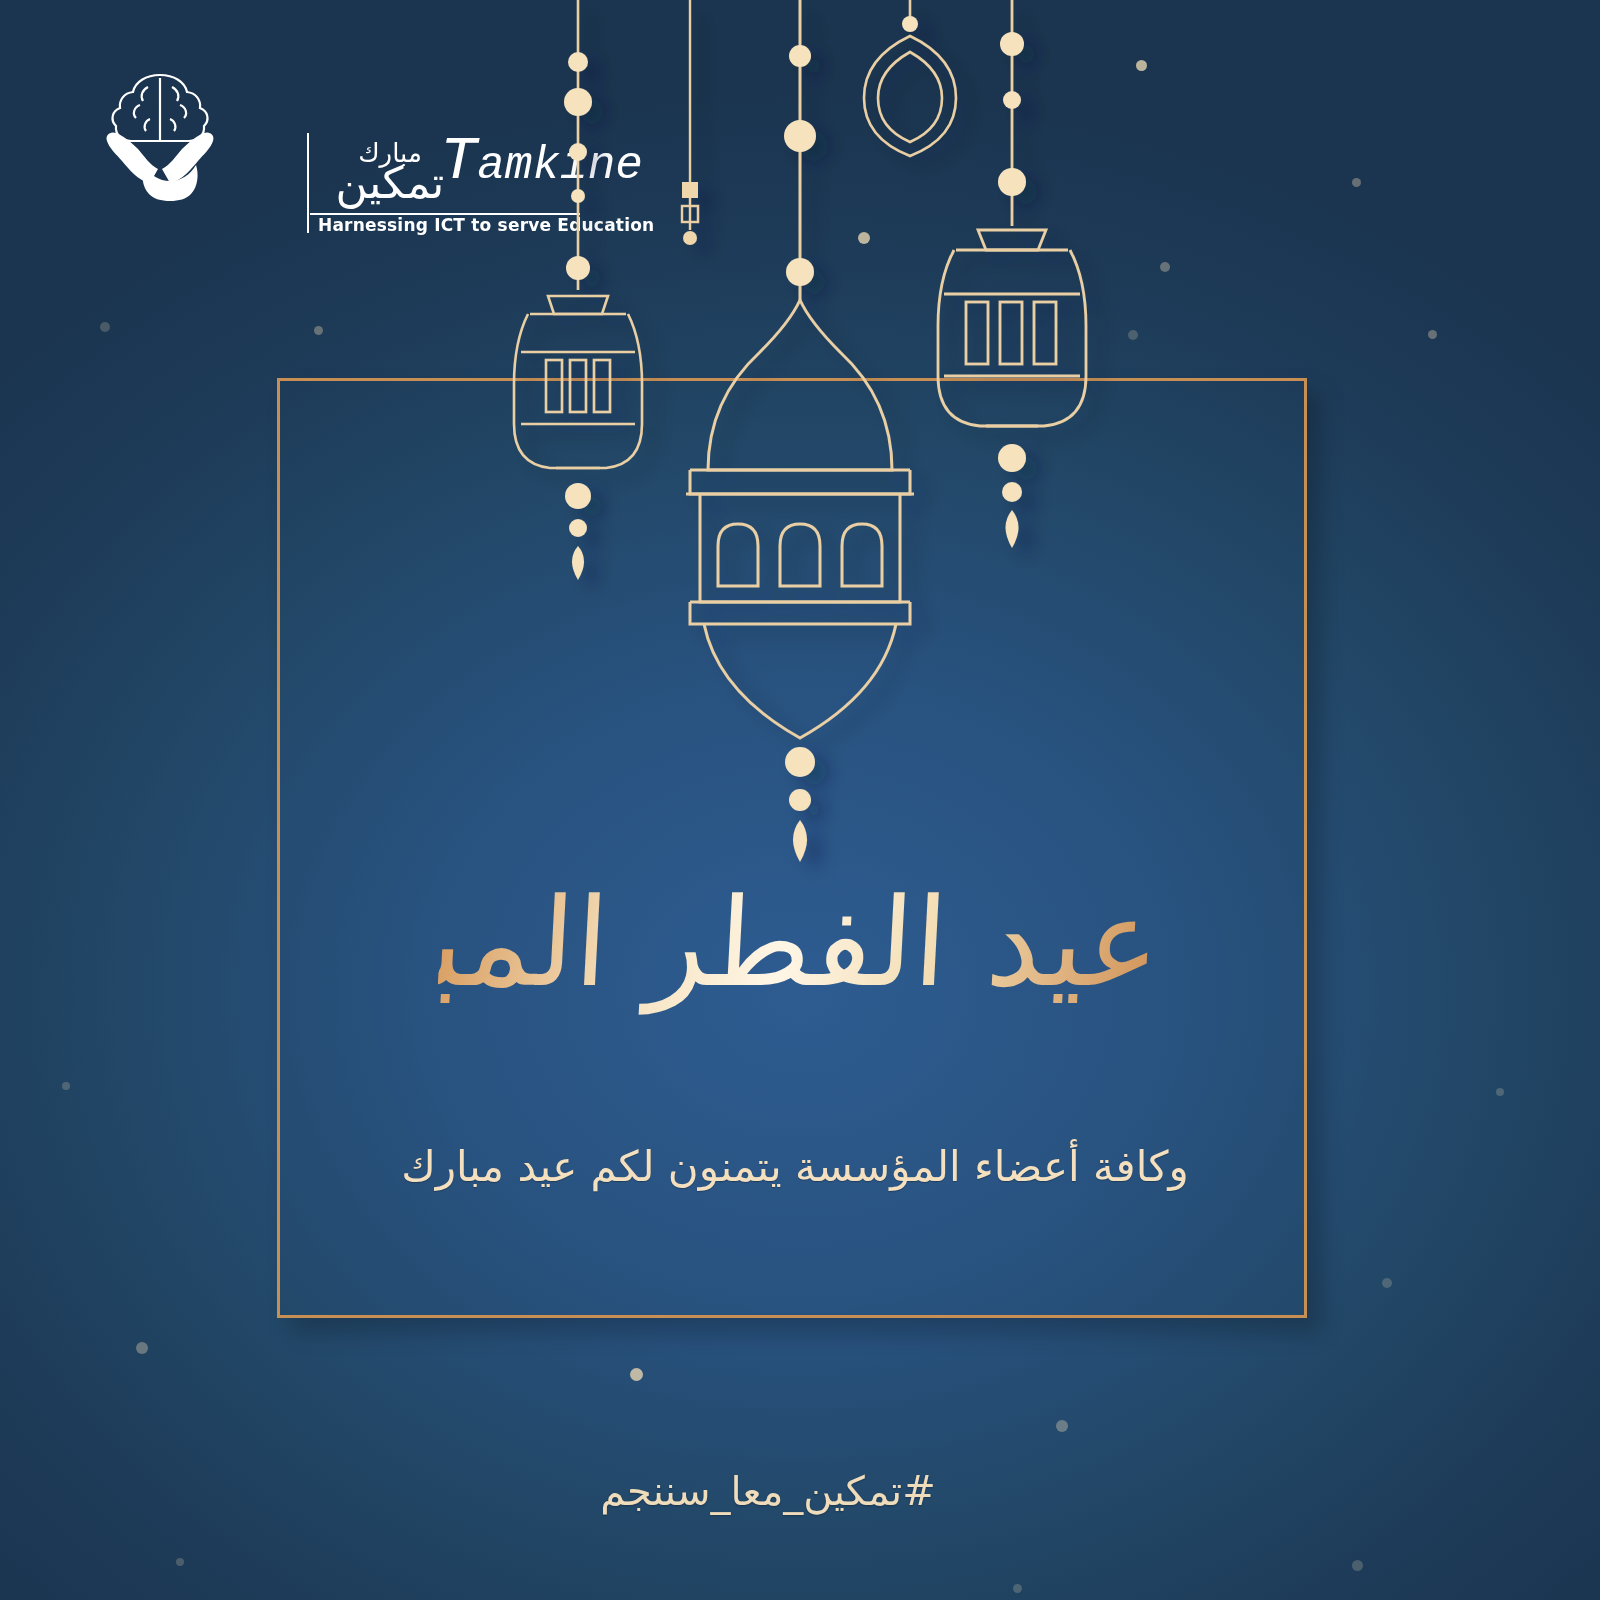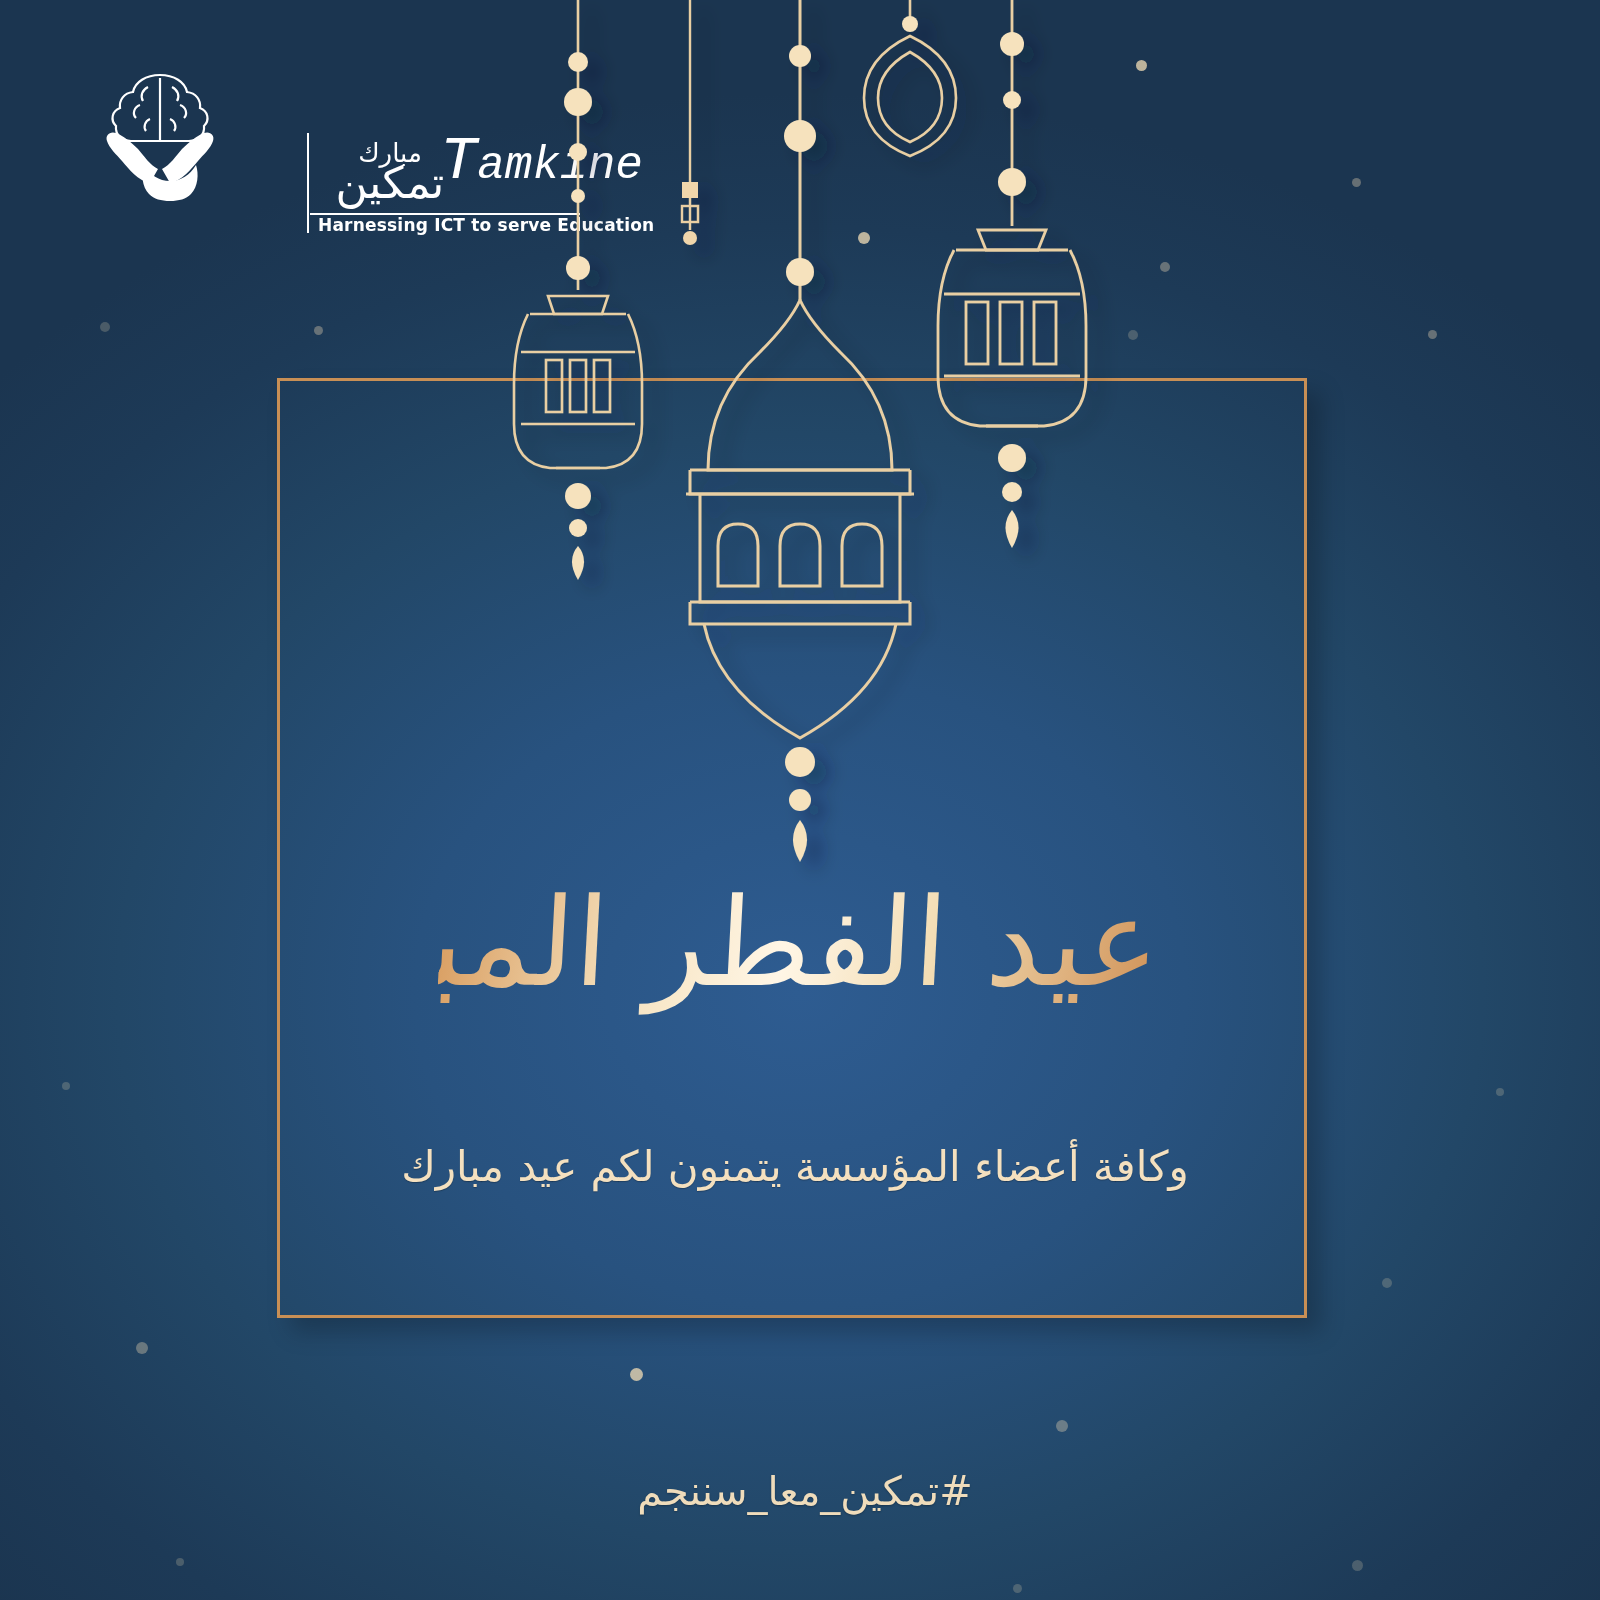--- a/index.html
+++ b/index.html
@@ -156,21 +156,20 @@
     position: absolute;
     left: 0;
     top: 1468px;
     width: 1536px;
     text-align: center;
     direction: rtl;
     color: #efdcbb;
     font-size: 40px;
     letter-spacing: 1px;
     text-shadow: 0 1px 2px rgba(0,0,0,.25);
-    padding-left: 37px;
   }
 </style>
 </head>
 <body>
 
 <div id="poster">
 
   <div>
     <div class="dot" style="left:1136px;top:60px;width:11px;height:11px;"></div>
     <div class="dot dim" style="left:1352px;top:178px;width:9px;height:9px;"></div>

